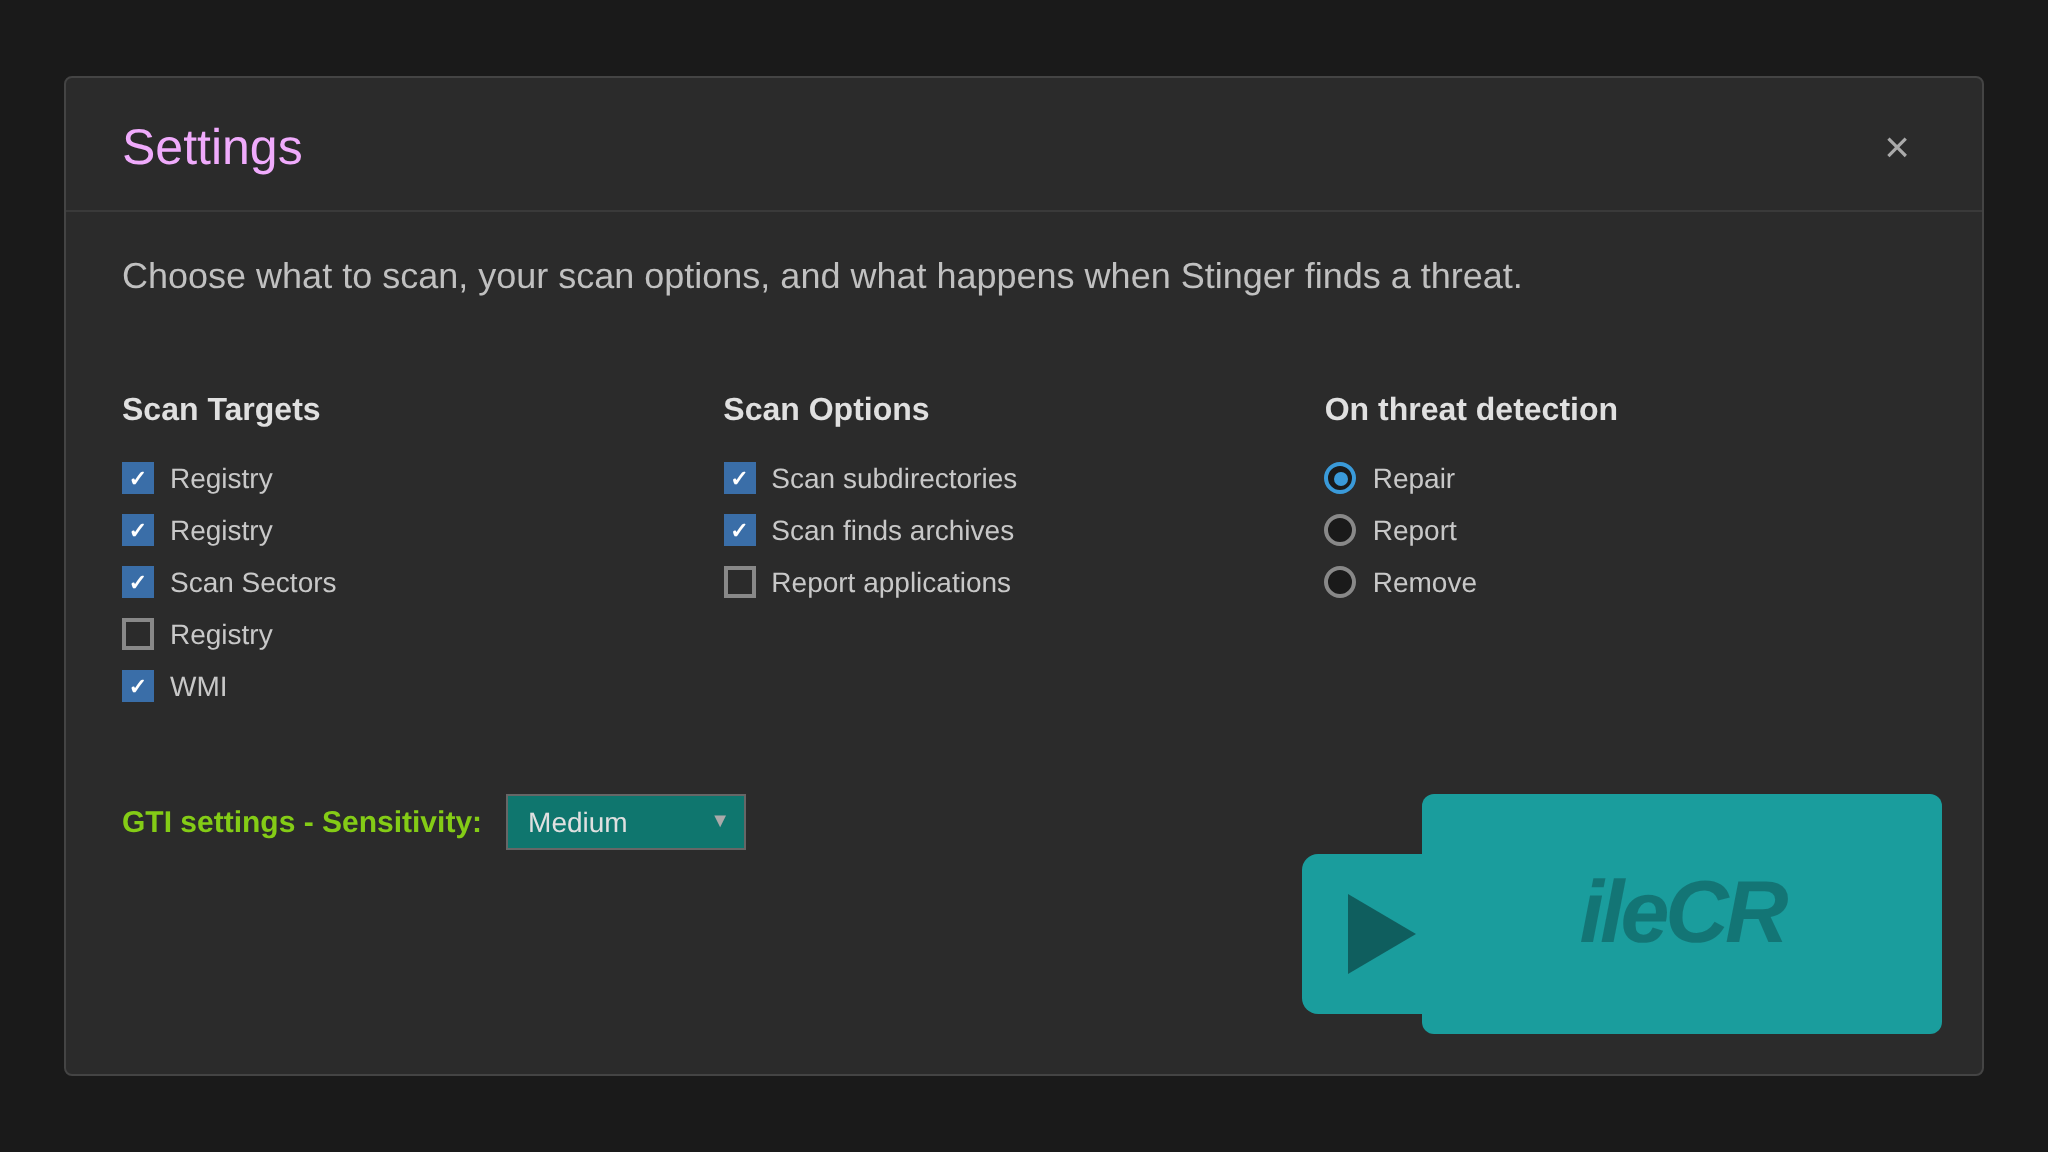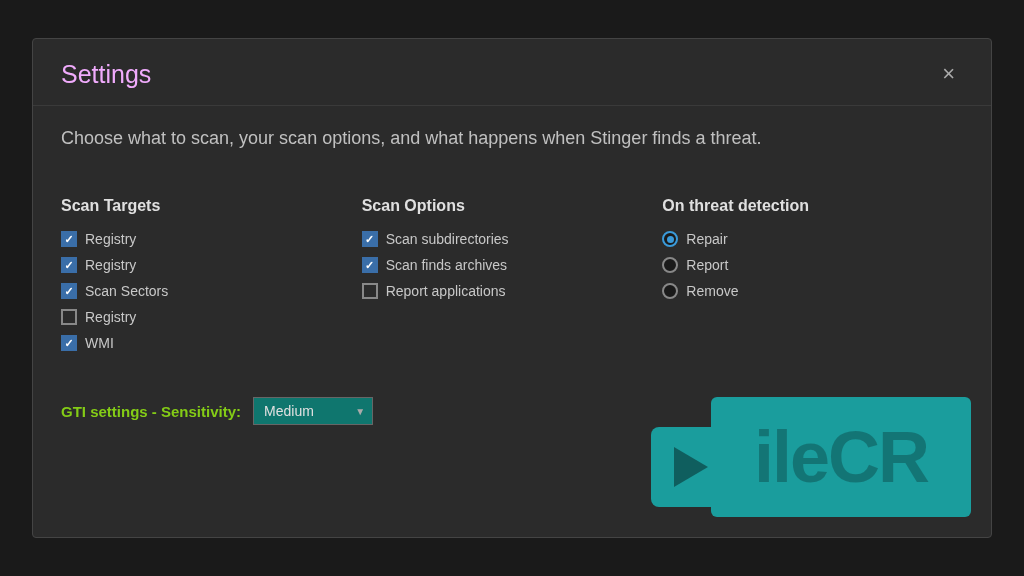--- a/index.html
+++ b/index.html
@@ -179,22 +179,23 @@
       width: 260px;
       height: 120px;
       background: #1a9d9d;
       border-radius: 6px;
       display: flex;
       align-items: center;
       justify-content: center;
     }
     .watermark-text {
       color: rgba(0,0,0,0.25);
-      font-size: 72px;
+      font-size: 44px;
       font-weight: bold;
+      font-style: italic;
       letter-spacing: -2px;
       user-select: none;
     }
     .watermark-icon {
       position: absolute;
       left: 0;
       bottom: 10px;
       width: 80px;
       height: 80px;
       background: #1a9d9d;

